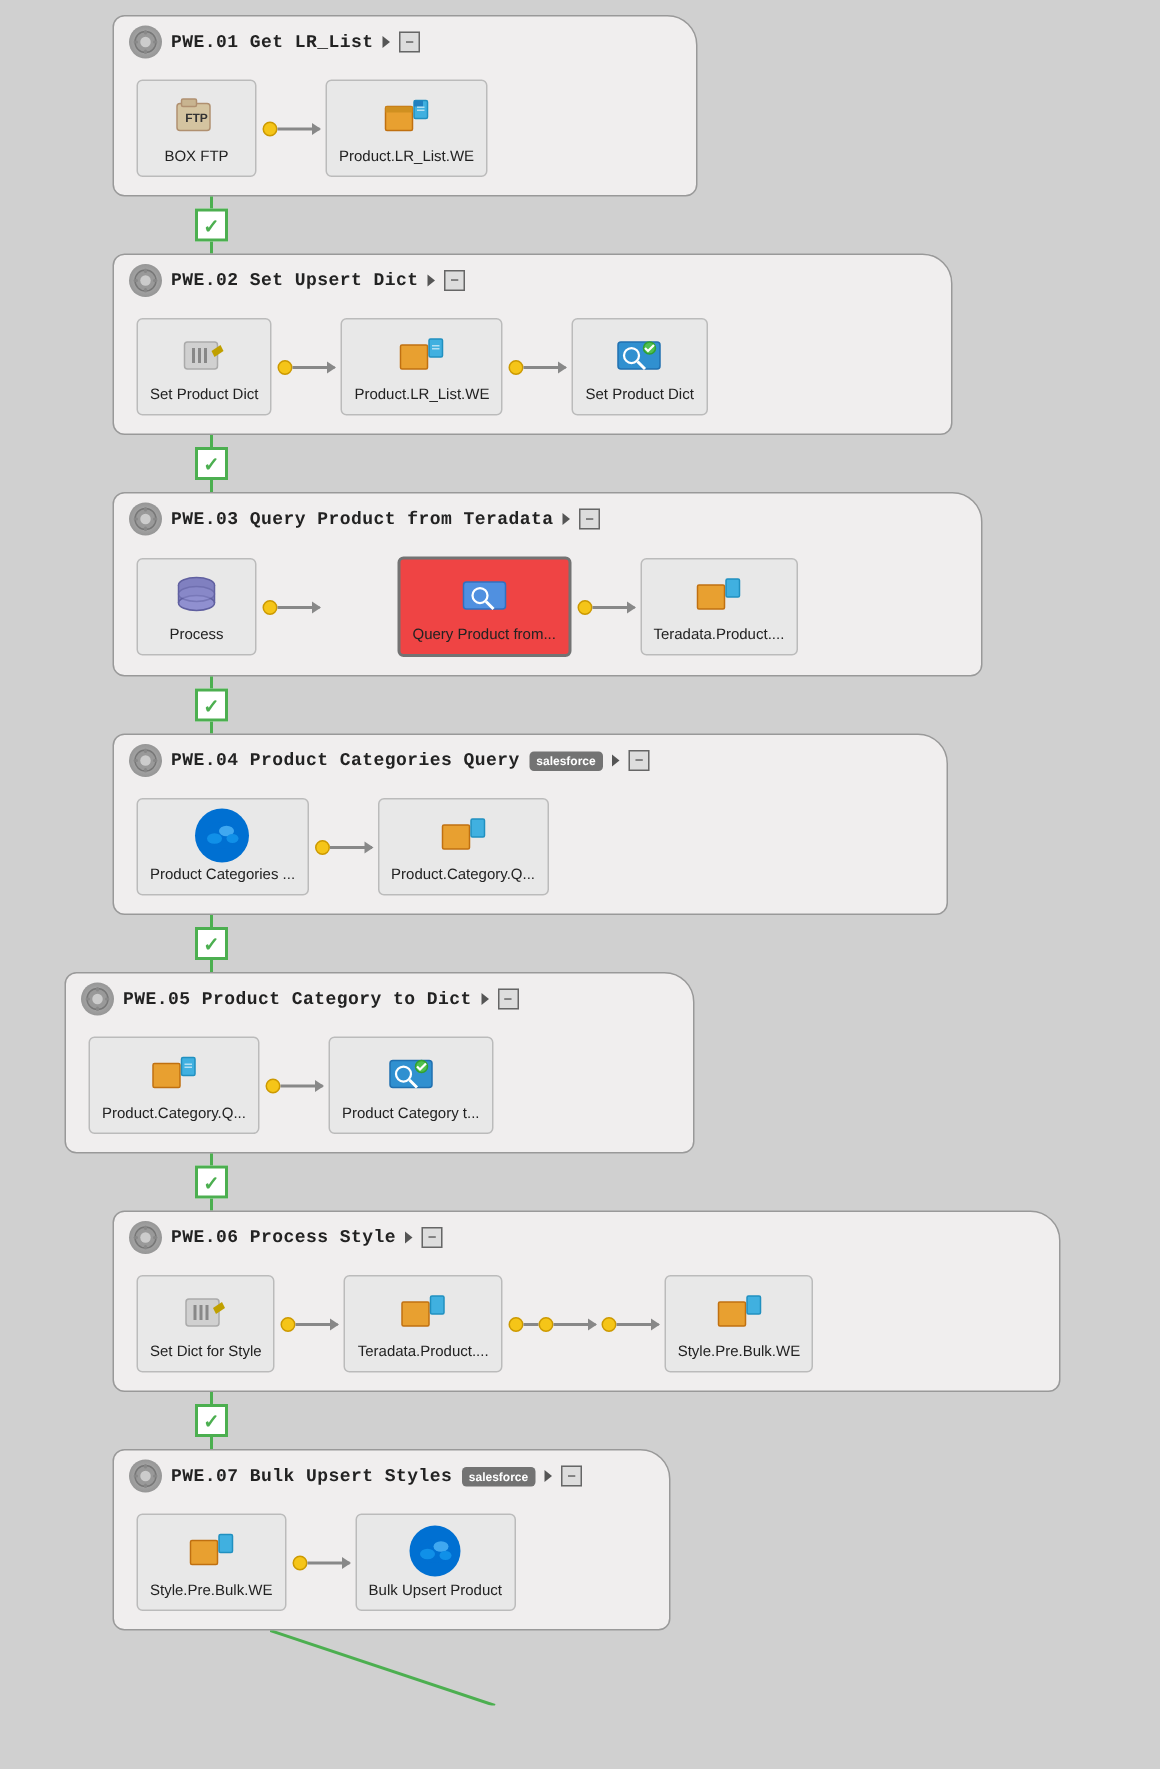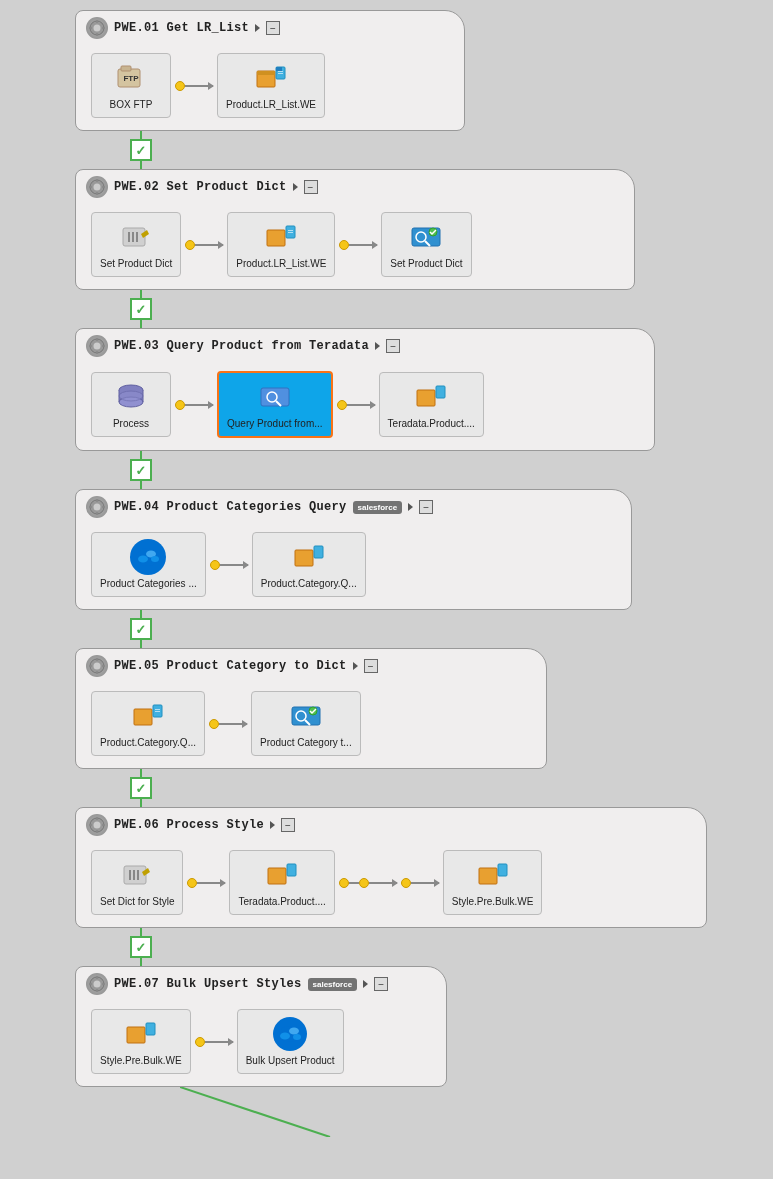--- a/index.html
+++ b/index.html
@@ -100,22 +100,23 @@
       display: flex;
       flex-direction: column;
       align-items: center;
       min-width: 80px;
       max-width: 120px;
       text-align: center;
       cursor: pointer;
     }
 
     .node-box.highlighted {
-      border: 2px solid #f97316;
-      background: #0ea5e9;
+      border: 2px solid #737373;
+      background: #ef4444;
+      margin-left: 48px;
     }
 
     .node-icon {
       width: 36px;
       height: 36px;
       margin-bottom: 3px;
       display: flex;
       align-items: center;
       justify-content: center;
     }
@@ -282,21 +283,21 @@
       <div class="gear-icon">
         <svg width="18" height="18" viewBox="0 0 18 18">
             <circle cx="9" cy="9" r="7" fill="#999" stroke="#777" stroke-width="1"></circle>
             <circle cx="9" cy="9" r="3.5" fill="#ccc"></circle>
             <rect x="8" y="1" width="2" height="3" fill="#888" rx="1"></rect>
             <rect x="8" y="14" width="2" height="3" fill="#888" rx="1"></rect>
             <rect x="1" y="8" width="3" height="2" fill="#888" rx="1"></rect>
             <rect x="14" y="8" width="3" height="2" fill="#888" rx="1"></rect>
           </svg>
       </div>
-      <span class="process-title">PWE.02 Set Product Dict</span>
+      <span class="process-title">PWE.02 Set Upsert Dict</span>
       <div class="header-arrow"></div>
       <div class="collapse-btn">−</div>
     </div>
     <div class="process-body">
 
       <div class="node-box">
         <div class="node-icon">
           <svg width="34" height="34" viewBox="0 0 34 34">
             <rect x="4" y="8" width="22" height="18" rx="2" fill="#d0d0d0" stroke="#aaa" stroke-width="1"></rect>
             <path d="M10 12 L10 22 M14 12 L14 22 M18 12 L18 22" stroke="#888" stroke-width="2"></path>
@@ -472,21 +473,21 @@
     </div>
   </div>
 
   <div class="spacer" style="margin-left:115px; height:38px;">
     <div class="v-connector" style="background:#4CAF50; width:2px; height:100%; position:absolute; left:10px;"></div>
     <div class="check-box" style="position:absolute; left:0; top:50%; transform:translateY(-50%); width:22px; height:22px; background:white; border:2px solid #4CAF50; display:flex; align-items:center; justify-content:center;">
       <span class="check-mark" style="color:#4CAF50; font-size:13px; font-weight:bold;">✓</span>
     </div>
   </div>
 
-  <div class="process-group" style="width:472px; margin-left:60px;">
+  <div class="process-group" style="width:420px; margin-left:28px;">
     <div class="process-header">
       <div class="gear-icon">
         <svg width="18" height="18" viewBox="0 0 18 18">
             <circle cx="9" cy="9" r="7" fill="#999" stroke="#777" stroke-width="1"></circle>
             <circle cx="9" cy="9" r="3.5" fill="#ccc"></circle>
             <rect x="8" y="1" width="2" height="3" fill="#888" rx="1"></rect>
             <rect x="8" y="14" width="2" height="3" fill="#888" rx="1"></rect>
             <rect x="1" y="8" width="3" height="2" fill="#888" rx="1"></rect>
             <rect x="14" y="8" width="3" height="2" fill="#888" rx="1"></rect>
           </svg>

